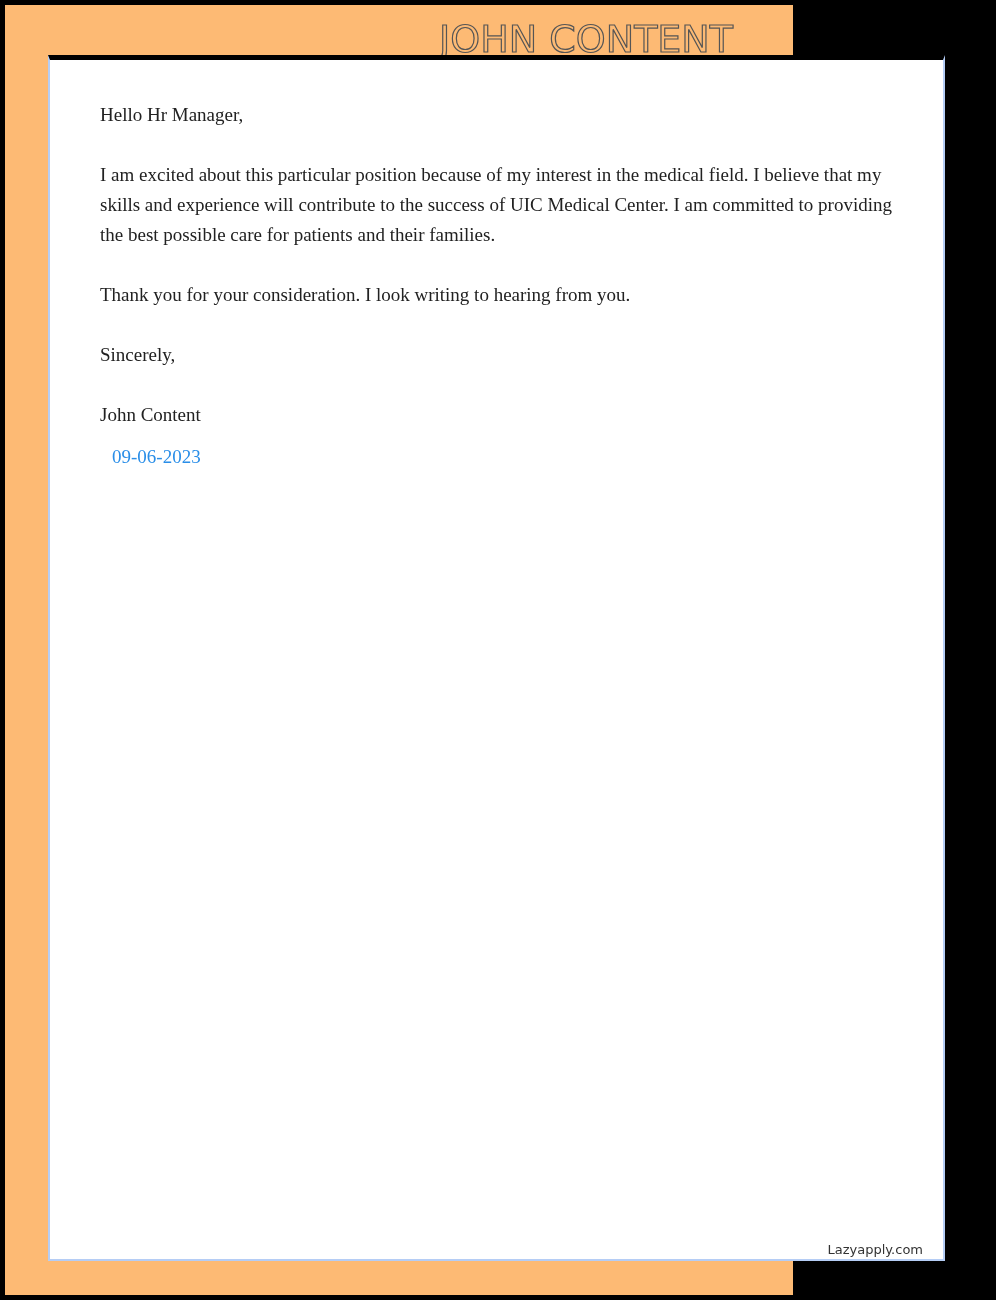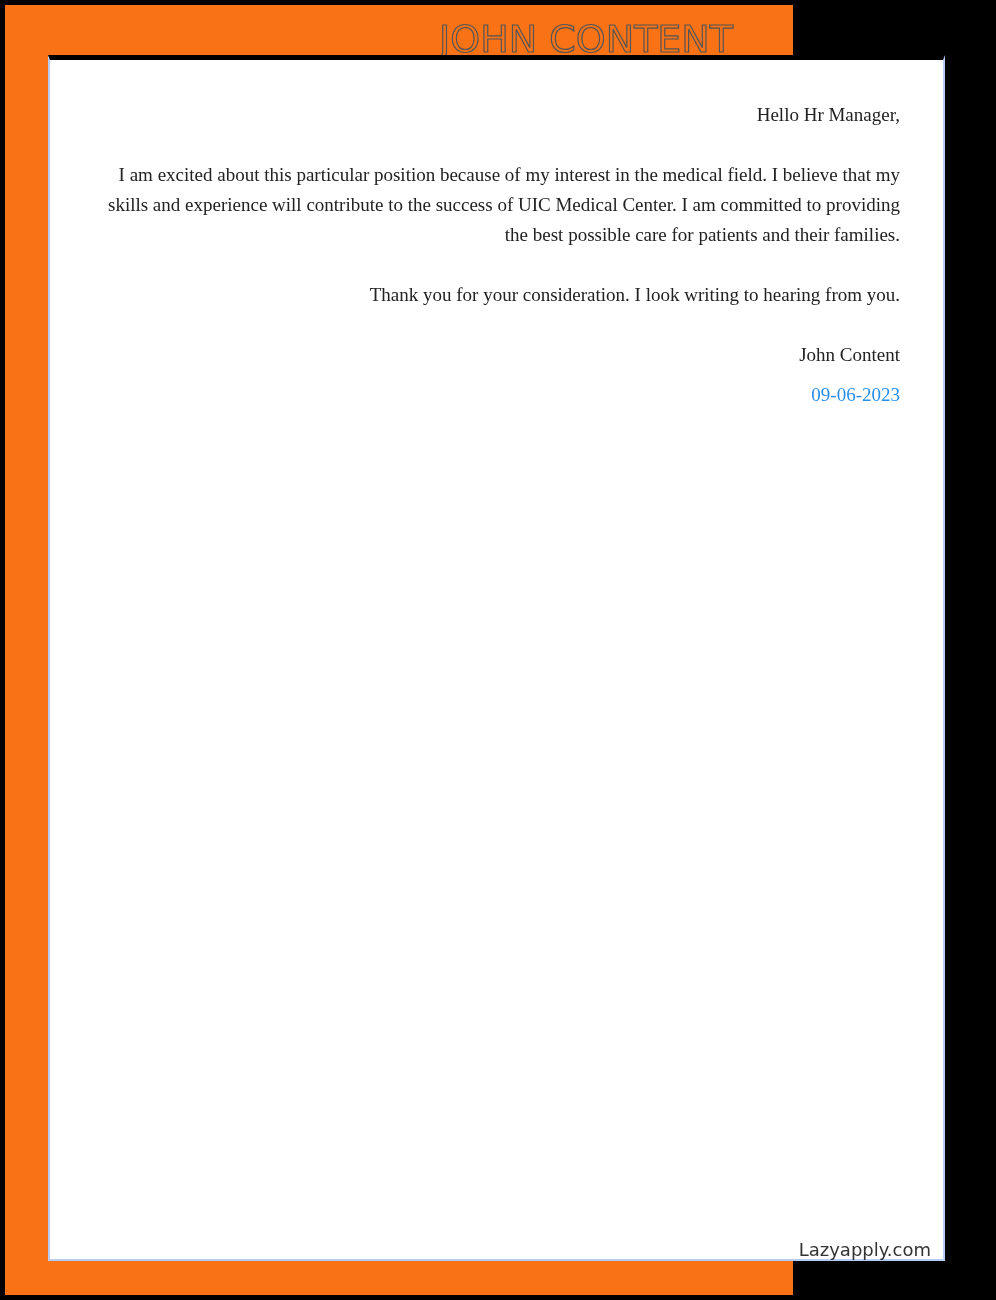--- a/index.html
+++ b/index.html
@@ -7,22 +7,21 @@
     width: 996px; height: 1300px;
     background: #000;
     position: relative;
     overflow: hidden;
     font-family: "DejaVu Sans", sans-serif;
   }
   .frame {
     position: absolute;
     left: 5px; top: 5px;
     width: 788px; height: 1290px;
-    background: #f97316;
-    text-align: right;
+    background: #fdba74;
   }
   .header-name {
     position: absolute;
     right: 60px; top: 12px;
     font-family: "DejaVu Sans", sans-serif;
     font-size: 38px;
     font-weight: normal;
     color: transparent;
     -webkit-text-stroke: 1.2px #555;
     letter-spacing: 0px;
@@ -42,38 +41,39 @@
   .letter {
     position: absolute;
     left: 50px; top: 40px;
     width: 800px;
     font-size: 19px;
     line-height: 30px;
     color: #222;
   }
   .letter p { margin: 0 0 30px 0; font-family: Liberation Serif, serif; }
   .letter .signature { margin: 0 0 10px 0; }
-  .letter .date { color: #2a8ee8; margin: 0; }
+  .letter .date { color: #2a8ee8; margin: 12px; }
   .footer-brand {
     position: absolute;
-    right: 12px; bottom: 0px;
-    font-size: 18px;
+    right: 20px; bottom: 0px;
+    font-size: 13px;
     color: #333;
     line-height: 18px;
   }
 </style>
 </head>
 <body>
 
 <div class="frame">
   <div class="header-name">JOHN CONTENT</div>
 
   <div class="page">
     <div class="letter">
       <p>Hello Hr Manager,</p>
       <p>I am excited about this particular position because of my interest in the medical field. I believe that my skills and experience will contribute to the success of UIC Medical Center. I am committed to providing the best possible care for patients and their families.</p>
       <p>Thank you for your consideration. I look writing to hearing from you.</p>
+      <p>Sincerely,</p>
       <p class="signature">John Content</p>
       <p class="date">09-06-2023</p>
     </div>
     <div class="footer-brand">Lazyapply.com</div>
   </div>
 </div>
 
 </body></html>

